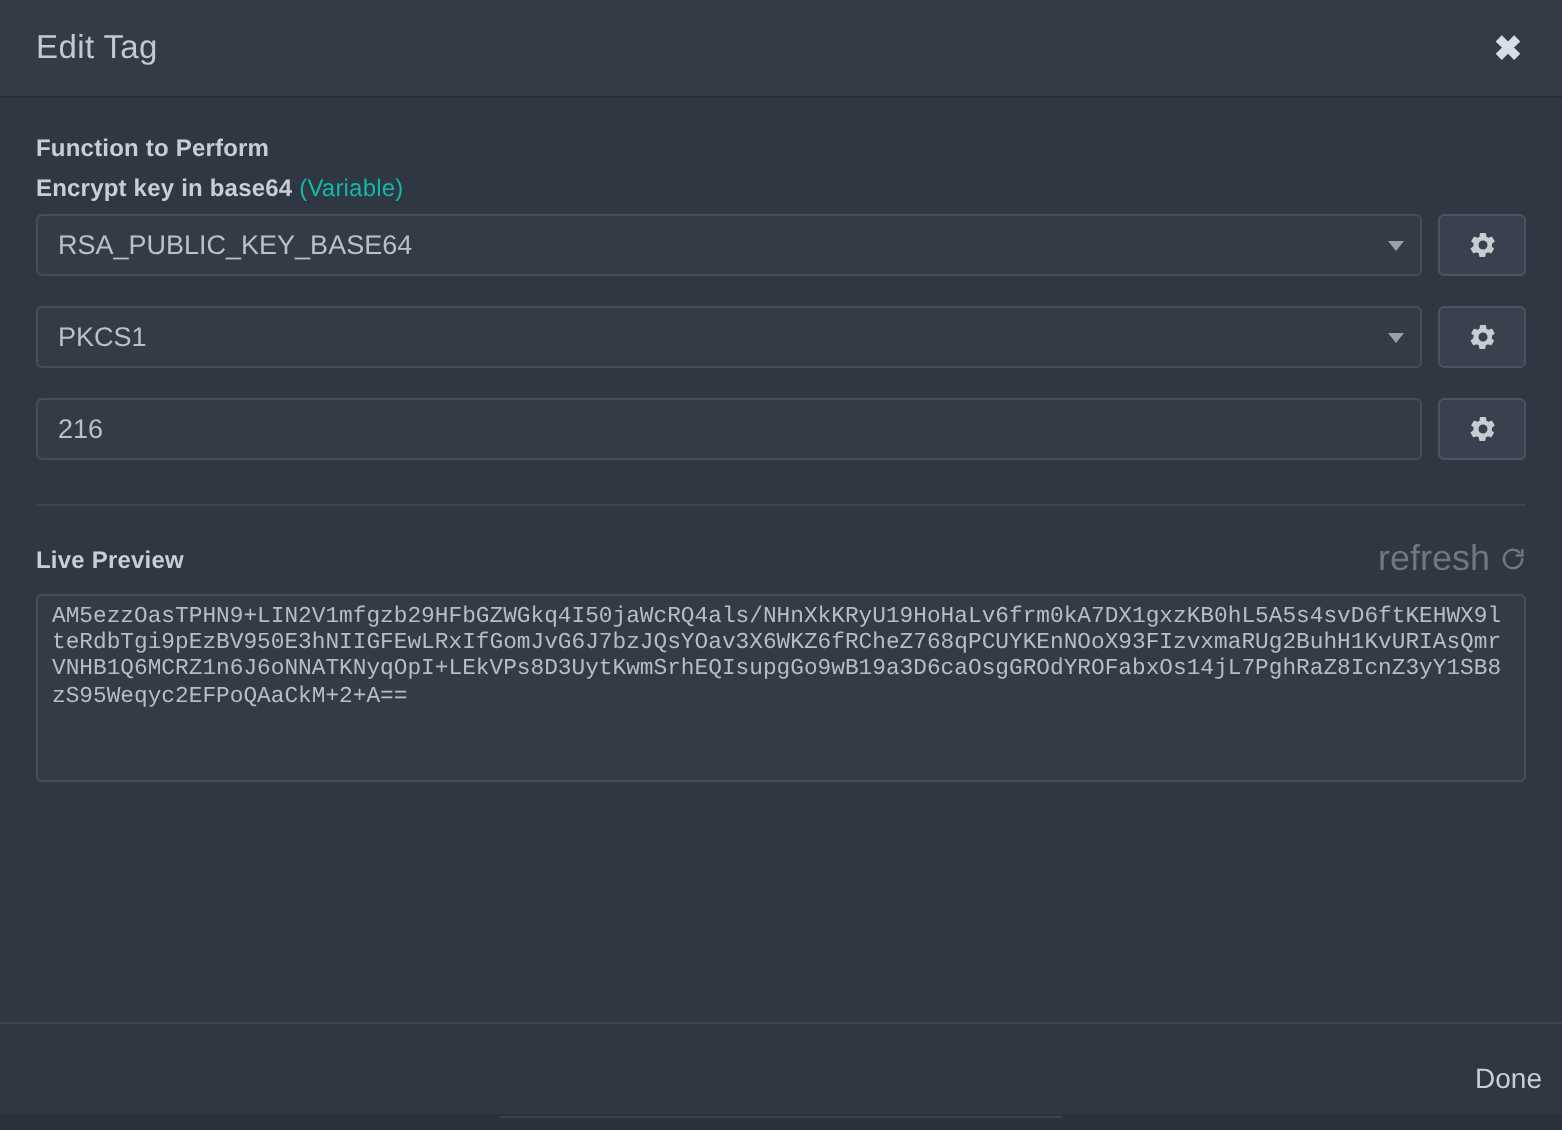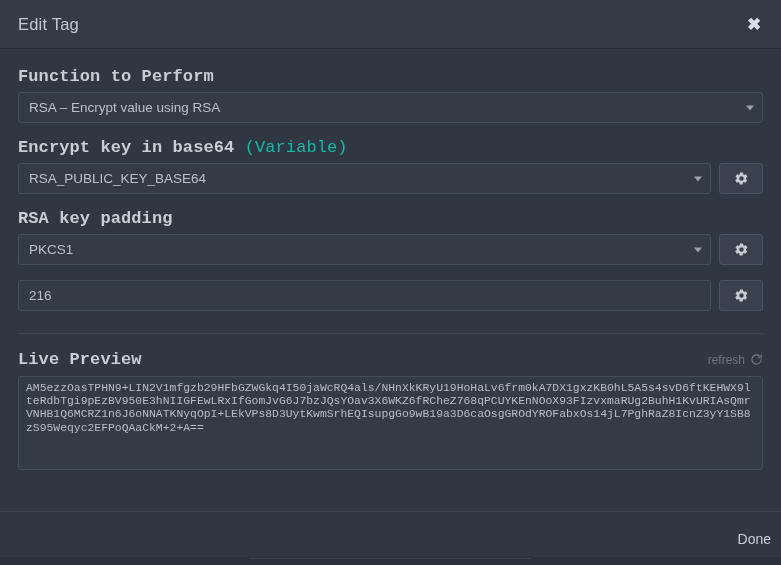--- a/index.html
+++ b/index.html
@@ -60,26 +60,25 @@
 
   
   .modal-body {
     flex: 1;
     padding: 18px 18px 0 18px;
     box-sizing: border-box;
     overflow: hidden;
   }
 
   .field-label {
-    font-size: 17px;
+    font-size: 12px;
     font-weight: bold;
     color: #c9ced5;
     margin-bottom: 6px;
     letter-spacing: .1px;
-    font-family: Liberation Mono, monospace;
   }
   .field-label .sub {
     font-weight: normal;
     color: #14b8a6;
   }
 
   .row {
     display: flex;
     align-items: stretch;
     gap: 8px;
@@ -147,21 +146,21 @@
     display: flex;
     align-items: center;
     justify-content: space-between;
     margin-bottom: 7px;
   }
   .refresh-wrap {
     display: flex;
     align-items: center;
     gap: 5px;
     color: #6f7781;
-    font-size: 12px;
+    font-size: 18px;
     cursor: pointer;
   }
 
   .preview-area {
     width: 100%;
     height: 94px;
     box-sizing: border-box;
     background: #333b47;
     border: 1px solid #454e5b;
     border-radius: 3px;
@@ -224,46 +223,39 @@
 
   <div class="modal-header">
     <div class="modal-title">Edit Tag</div>
     <div class="close-btn">✖</div>
   </div>
 
   <div class="modal-body">
 
     
     <div class="field-label">Function to Perform</div>
-    <div class="row">
-      <div class="control">
-        <div class="input-box">RSA – Encrypt value using RSA</div>
-        <span class="select-arrow"></span>
-      </div>
-    </div>
 
     
     <div class="field-label">
       <span>Encrypt key in base64</span>
       <span class="sub">(Variable)</span>
     </div>
     <div class="row">
       <div class="control">
         <div class="input-box">RSA_PUBLIC_KEY_BASE64</div>
         <span class="select-arrow"></span>
       </div>
       <div class="gear-btn">
         <svg width="15" height="15" viewBox="0 0 24 24" fill="#c7ccd3">
           <path d="M19.14 12.94a7.07 7.07 0 0 0 .06-.94 7.07 7.07 0 0 0-.06-.94l2.03-1.58a.5.5 0 0 0 .12-.62l-1.92-3.32a.5.5 0 0 0-.6-.22l-2.39.96a7.3 7.3 0 0 0-1.62-.94l-.36-2.54a.5.5 0 0 0-.5-.42h-3.84a.5.5 0 0 0-.5.42l-.36 2.54c-.59.24-1.13.56-1.62.94l-2.39-.96a.5.5 0 0 0-.6.22L2.67 8.86a.5.5 0 0 0 .12.62l2.03 1.58c-.04.31-.6.62-.6.94s.2.63.06.94l-2.03 1.58a.5.5 0 0 0-.12.62l1.92 3.32c.12.22.38.3.6.22l2.39-.96c.49.38 1.03.7 1.62.94l.36 2.54c.4.24.25.42.5.42h3.84c.25 0 .46-.18.5-.42l.36-2.54c.59-.24 1.13-.56 1.62-.94l2.39.96c.22.08.48 0 .6-.22l1.92-3.32a.5.5 0 0 0-.12-.62l-2.03-1.58zM12 15.6A3.6 3.6 0 1 1 12 8.4a3.6 3.6 0 0 1 0 7.2z"></path>
         </svg>
       </div>
     </div>
 
     
-    <div class="field-label">RSA key padding</div>
     <div class="row">
       <div class="control">
         <div class="input-box">PKCS1</div>
         <span class="select-arrow"></span>
       </div>
       <div class="gear-btn">
         <svg width="15" height="15" viewBox="0 0 24 24" fill="#c7ccd3">
           <path d="M19.14 12.94a7.07 7.07 0 0 0 .06-.94 7.07 7.07 0 0 0-.06-.94l2.03-1.58a.5.5 0 0 0 .12-.62l-1.92-3.32a.5.5 0 0 0-.6-.22l-2.39.96a7.3 7.3 0 0 0-1.62-.94l-.36-2.54a.5.5 0 0 0-.5-.42h-3.84a.5.5 0 0 0-.5.42l-.36 2.54c-.59.24-1.13.56-1.62.94l-2.39-.96a.5.5 0 0 0-.6.22L2.67 8.86a.5.5 0 0 0 .12.62l2.03 1.58c-.04.31-.6.62-.6.94s.2.63.06.94l-2.03 1.58a.5.5 0 0 0-.12.62l1.92 3.32c.12.22.38.3.6.22l2.39-.96c.49.38 1.03.7 1.62.94l.36 2.54c.4.24.25.42.5.42h3.84c.25 0 .46-.18.5-.42l.36-2.54c.59-.24 1.13-.56 1.62-.94l2.39.96c.22.08.48 0 .6-.22l1.92-3.32a.5.5 0 0 0-.12-.62l-2.03-1.58zM12 15.6A3.6 3.6 0 1 1 12 8.4a3.6 3.6 0 0 1 0 7.2z"></path>
         </svg>
       </div>

